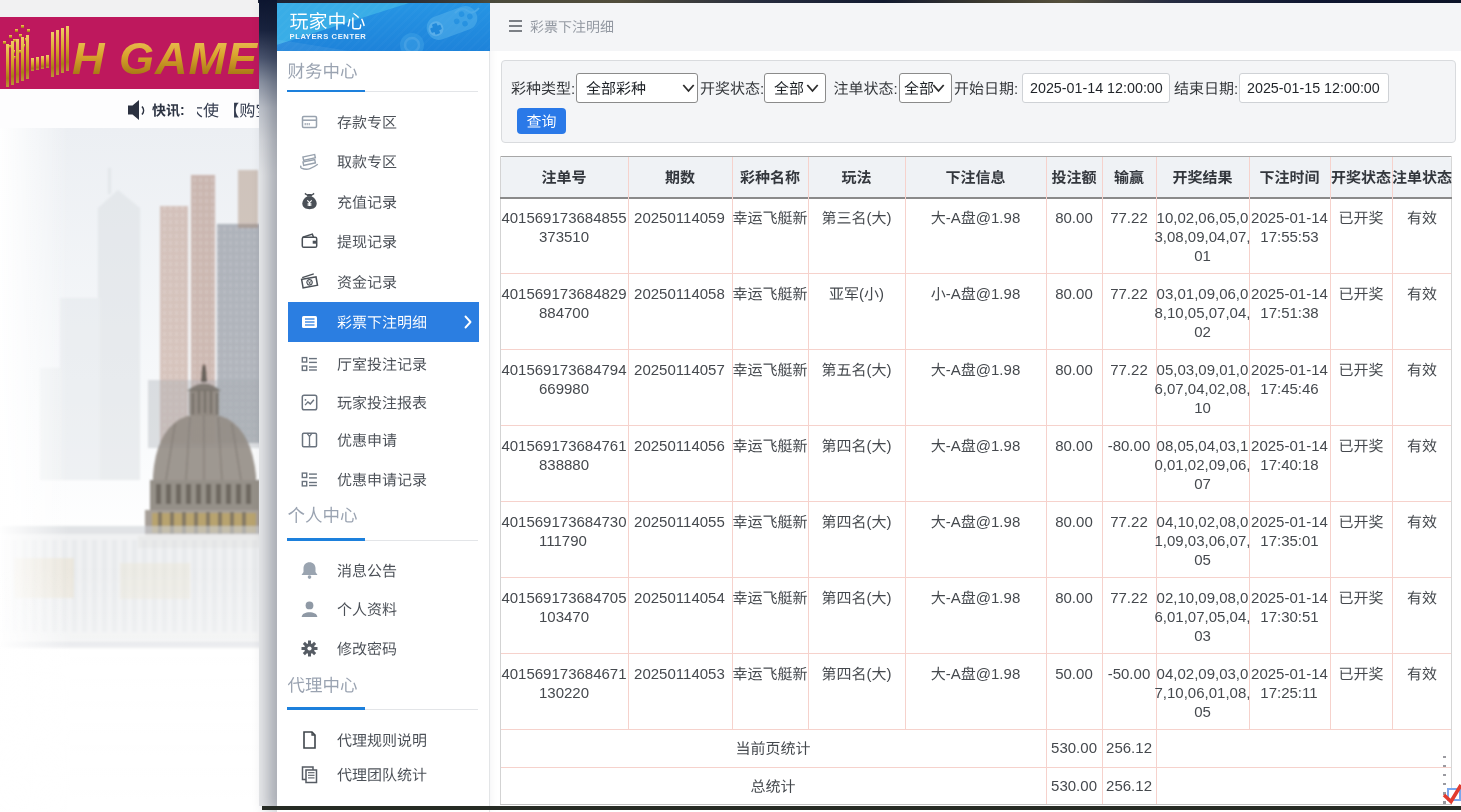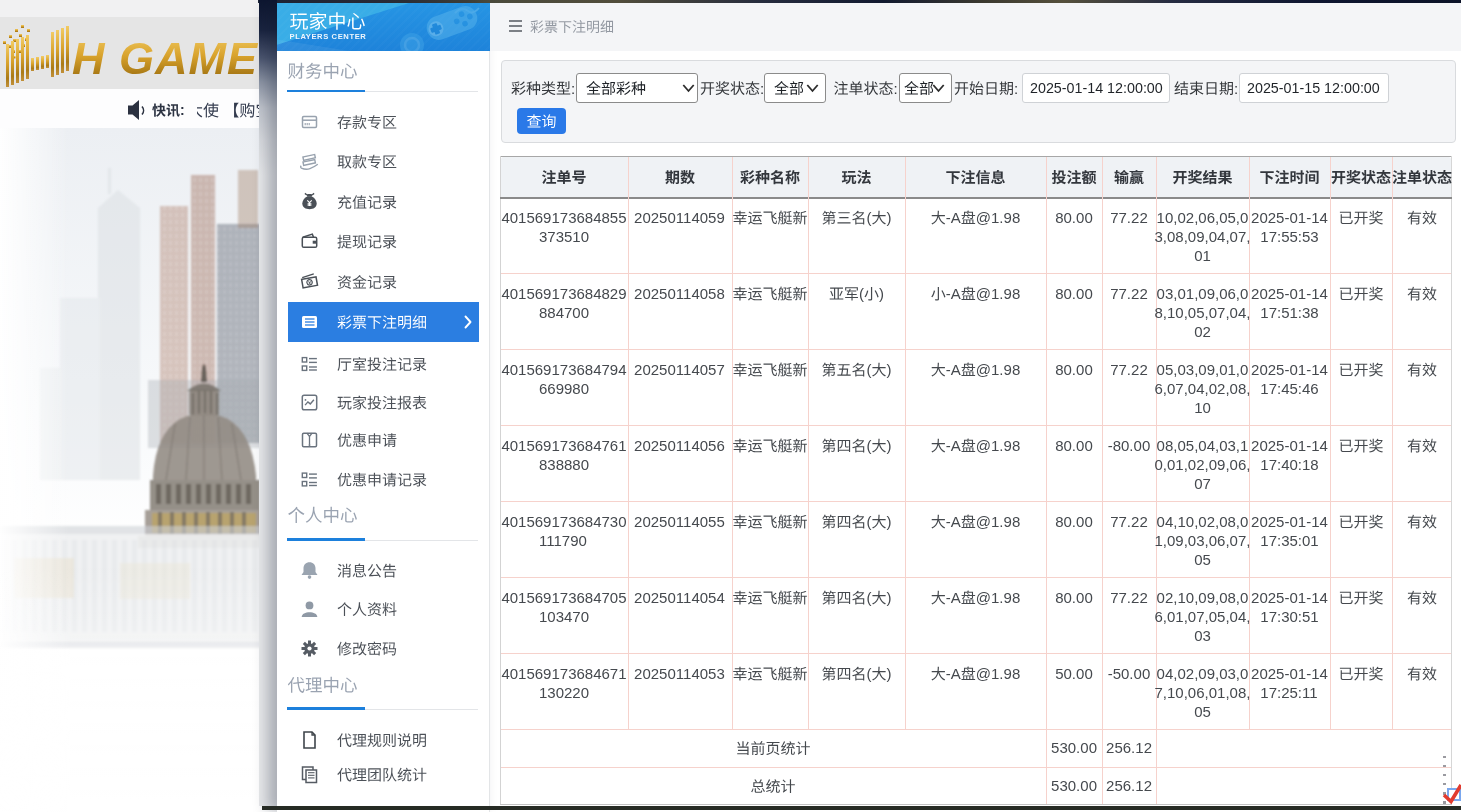--- a/index.html
+++ b/index.html
@@ -3,21 +3,21 @@
 <style>
 *{margin:0;padding:0;box-sizing:border-box}
 html,body{width:1461px;height:812px;overflow:hidden;background:#fff;font-family:"Liberation Sans",sans-serif}
 .abs{position:absolute}
 #page{position:relative;width:1461px;height:812px;overflow:hidden}
 </style></head>
 <body>
 <div id="page">
 
 <div class="abs" style="left:0;top:0;width:262px;height:17px;background:#f1f1f2"></div>
-<div class="abs" style="left:0;top:17px;width:262px;height:72px;background:#e5e5e5">
+<div class="abs" style="left:0;top:17px;width:262px;height:72px;background:#be185d">
 
   <svg width="262" height="72" style="position:absolute;left:0;top:0">
     <defs>
       <linearGradient id="gold" x1="0" y1="0" x2="0" y2="1">
         <stop offset="0" stop-color="#f2cb63"></stop>
             <stop offset="0.45" stop-color="#d8a22c"></stop>
         <stop offset="0.8" stop-color="#aa7a16"></stop>
             <stop offset="1" stop-color="#c2913a"></stop>
       </linearGradient>
     </defs>

